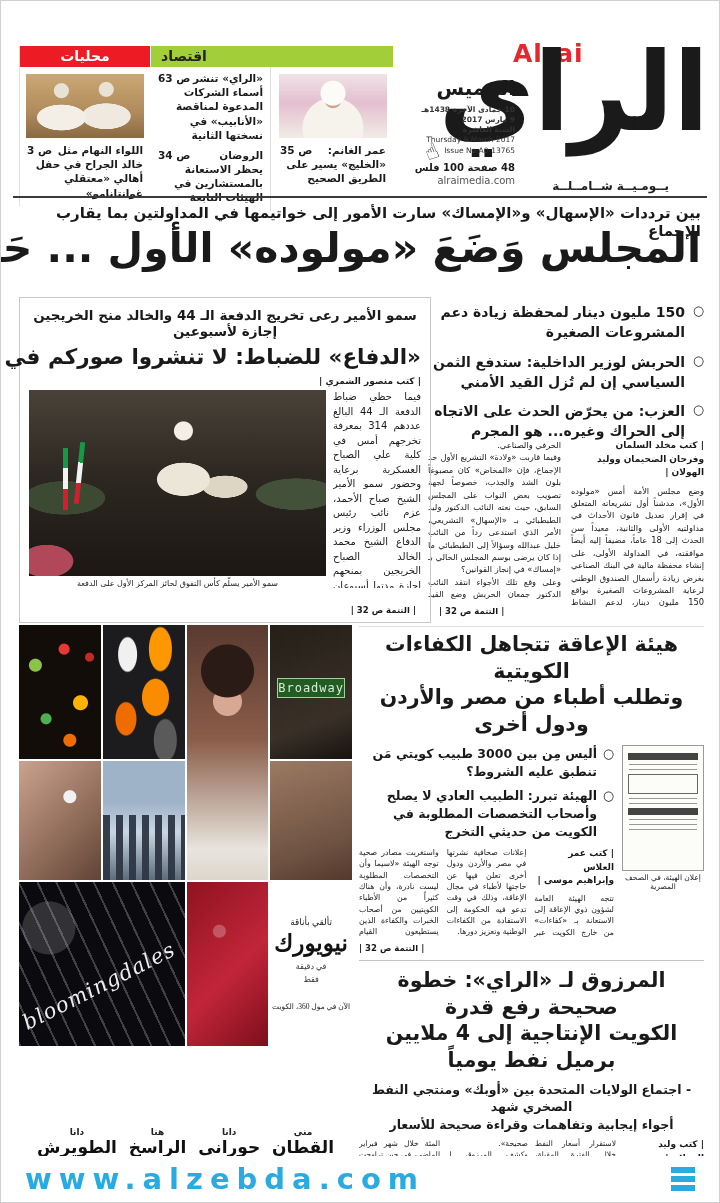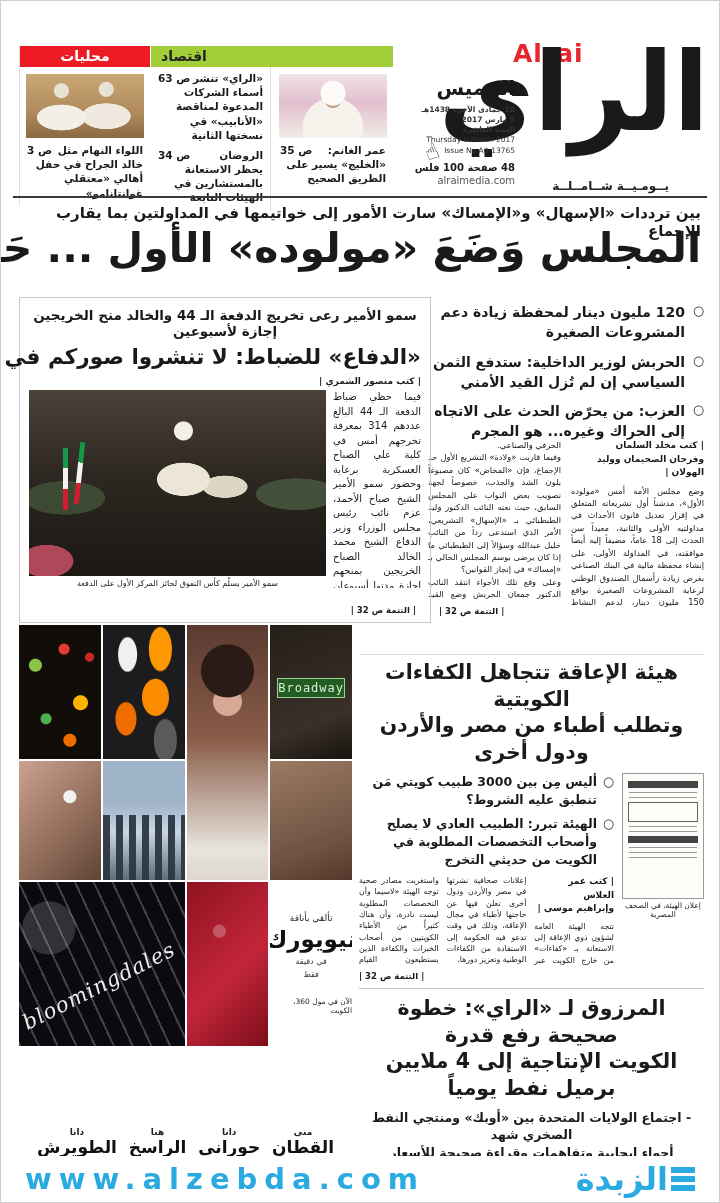--- a/index.html
+++ b/index.html
@@ -61,21 +61,21 @@
       radial-gradient(ellipse at 12% 58%,#3c4a33 0 40px,transparent 41px),
       radial-gradient(ellipse at 90% 56%,#43503a 0 40px,transparent 41px),
       radial-gradient(ellipse at 6% 92%,#b0485a 0 26px,transparent 27px),
       linear-gradient(180deg,#4a4238 0%,#2e2822 45%,#1c1713 100%);}
   .flag{position:absolute;width:5px;height:62px;background:linear-gradient(180deg,#159947 0 33%,#f2f2f2 33% 66%,#d02030 66%);}
   .flag.f1{left:34px;top:58px;}
   .flag.f2{left:48px;top:52px;transform:rotate(6deg);}
   .d-caption{font-size:8px;text-align:center;margin-top:3px;color:#222;}
   .d-more{position:absolute;bottom:7px;right:14px;}
   
-  .right-col{position:absolute;left:358px;right:15px;top:653px;height:535px;overflow:hidden;border-top:1px solid #ddd;padding-top:4px;box-sizing:border-box;}
+  .right-col{position:absolute;left:358px;right:15px;top:625px;height:535px;overflow:hidden;border-top:1px solid #ddd;padding-top:4px;box-sizing:border-box;}
   .art-headline{font-size:20.5px;font-weight:bold;text-align:center;white-space:pre-line;line-height:1.3;}
   .artA-row{display:flex;gap:8px;margin-top:7px;}
   .clipcol{width:82px;flex:0 0 82px;}
   .clip{height:126px;border:1px solid #9a9a9a;background:#fcfcf9;padding:3px 4px;box-sizing:border-box;}
   .clip .ln{height:1px;background:#999;margin:4px 2px;}
   .clip .band{height:7px;background:#444;margin:4px 1px;}
   .clip .bx{height:18px;border:1px solid #666;margin:4px 1px;}
   .clip-caption{font-size:7.5px;text-align:center;margin-top:2px;color:#222;}
   .artA-main{flex:1;}
   .bul-sm{font-size:12.5px;margin-bottom:6px;padding-right:17px;}
@@ -94,21 +94,21 @@
   .cell-taxis{grid-column:2;grid-row:1;background-image:radial-gradient(ellipse at 30% 22%,#f0f0f0 0 9px,transparent 10px),radial-gradient(ellipse at 70% 18%,#ff9800 0 11px,transparent 12px),radial-gradient(ellipse at 64% 54%,#fb8c00 0 13px,transparent 14px),radial-gradient(ellipse at 28% 70%,#ef6c00 0 10px,transparent 11px),radial-gradient(ellipse at 76% 86%,#5a5a5a 0 11px,transparent 12px),linear-gradient(#1c1c1e,#1c1c1e);}
   .cell-woman{grid-column:3;grid-row:1/3;background-image:radial-gradient(circle at 50% 18%,#2a1b16 0 26px,transparent 27px),radial-gradient(circle at 50% 30%,#d7a893 0 14px,transparent 15px),linear-gradient(180deg,#5a3a30 0%,#8a5d49 45%,#e8e4dd 88%,#ddd6cb 100%);}
   .cell-broadway{grid-column:4;grid-row:1;background:linear-gradient(160deg,#241f18,#3a3028 70%,#17130e);}
   .bway{position:absolute;top:30%;left:8%;right:8%;background:#225c22;border:1px solid #9bd39b;color:#d6eed6;font-size:12px;text-align:center;padding:2px 0;letter-spacing:1px;font-family:"DejaVu Sans Mono",monospace;margin-top:13px;}
   .cell-hairclip{grid-column:1;grid-row:2;background-image:radial-gradient(circle at 62% 30%,#f1f1f1 0 6px,transparent 7px),linear-gradient(135deg,#caa38f,#8f6a58 60%,#5f4437);}
   .cell-skyline{grid-column:2;grid-row:2;background-image:repeating-linear-gradient(90deg,rgba(45,55,68,.95) 0 7px,rgba(45,55,68,0) 7px 13px),linear-gradient(180deg,#9fb3c8 0 35%,#c9d6e2 60%,#5d6b7a 100%);background-size:100% 55%,100% 100%;background-position:0 100%,0 0;background-repeat:no-repeat;}
   .cell-brown{grid-column:4;grid-row:2;background:linear-gradient(160deg,#9c7a63,#6e5242 70%,#54392c);}
   .cell-dark{grid-column:1/3;grid-row:3;background-image:repeating-linear-gradient(65deg,rgba(205,205,215,.28) 0 2px,transparent 2px 17px),radial-gradient(circle at 18% 28%,rgba(255,255,255,.16) 0 26px,transparent 27px),linear-gradient(#0b0b0f,#0b0b0f);}
   .bdscript{position:absolute;left:-4px;bottom:48px;color:#eee;font-family:"DejaVu Serif",serif;font-style:italic;font-size:21px;letter-spacing:1px;transform:rotate(-27deg);white-space:nowrap;}
   .cell-red{grid-column:3;grid-row:3;background-image:radial-gradient(circle at 40% 30%,rgba(255,255,255,.25) 0 6px,transparent 7px),linear-gradient(135deg,#8f1320,#c2253a 55%,#7d0f1b);}
-  .cell-text{grid-column:4;grid-row:3;background:#fff;direction:rtl;display:flex;flex-direction:column;align-items:center;justify-content:center;}
+  .cell-text{grid-column:4;grid-row:3;background:#fff;direction:rtl;display:flex;flex-direction:column;align-items:center;justify-content:center;font-family:Liberation Serif, serif;}
   .ad-t1{font-size:9px;letter-spacing:2px;color:#222;}
   .ad-big{font-size:23px;font-weight:bold;margin:3px 0 4px;color:#111;}
   .ad-t2,.ad-t3{font-size:8px;letter-spacing:3px;color:#333;line-height:1.6;}
   .ad-loc{font-size:7.5px;margin-top:16px;color:#222;}
   
   .colnames{position:absolute;left:18px;top:1126px;width:333px;display:flex;justify-content:space-between;padding:0 18px;box-sizing:border-box;}
   .cn{text-align:center;}
   .cn .f{display:block;font-size:9px;font-weight:bold;color:#222;}
   .cn .l{font-size:17px;font-weight:bold;color:#111;}
   
@@ -173,21 +173,21 @@
   </div>
 
   <div class="double-rule"></div>
 
   <div class="kicker">بين ترددات «الإسهال» و«الإمساك» سارت الأمور إلى خواتيمها في المداولتين بما يقارب الإجماع</div>
   <div class="lead-headline">المجلس وَضَعَ «مولوده» الأول ... حَدَث ابن 18</div>
 
   <div class="lead-bullets">
     <div class="bul">
       <span class="mk">○</span>
-      <span>120 مليون دينار لمحفظة زيادة دعم المشروعات الصغيرة</span>
+      <span>150 مليون دينار لمحفظة زيادة دعم المشروعات الصغيرة</span>
     </div>
     <div class="bul">
       <span class="mk">○</span>
       <span>الحربش لوزير الداخلية: ستدفع الثمن السياسي إن لم تُزل القيد الأمني</span>
     </div>
     <div class="bul">
       <span class="mk">○</span>
       <span>العزب: من يحرّض الحدث على الاتجاه إلى الحراك وغيره... هو المجرم</span>
     </div>
   </div>
@@ -320,17 +320,16 @@
     <div class="cn">
       <span class="f">دانا</span>
       <span class="l">الطويرش</span>
     </div>
   </div>
 
   <div class="footer">
     <span class="url">www.alzebda.com</span>
     <span class="brand">
       <span class="bars"></span>
-      <span class="t">الزبدة</span>
     </span>
   </div>
 
 </div>
 
 </body></html>

